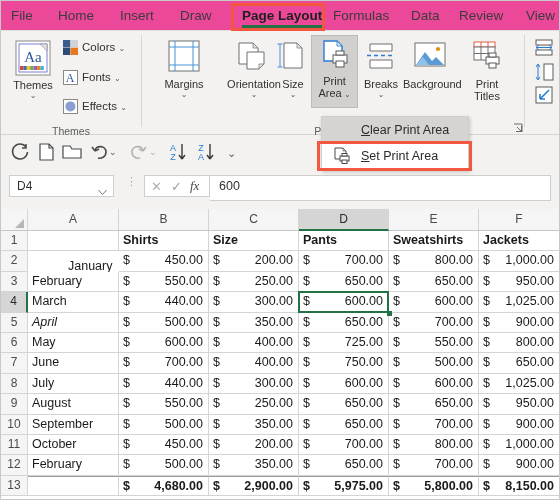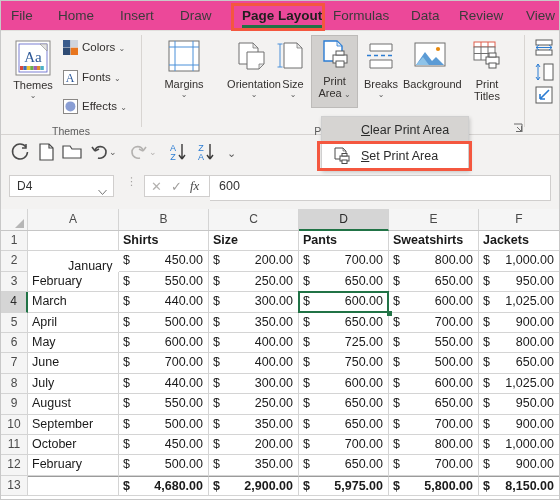--- a/index.html
+++ b/index.html
@@ -482,21 +482,21 @@
         </div>
         <div class="cell" style="left: 388px; top: 83.2px; width: 90px; height: 20.4px; line-height: 18.4px;">
           <span class="cur">$</span>
           <span class="amt">600.00</span>
         </div>
         <div class="cell" style="left: 478px; top: 83.2px; width: 81px; height: 20.4px; line-height: 18.4px;">
           <span class="cur">$</span>
           <span class="amt">1,025.00</span>
         </div>
         <div class="rh" style="top: 103.6px; height: 20.4px; line-height: 19.4px;">5</div>
-        <div class="cell" style="left: 27px; top: 103.6px; width: 91px; height: 20.4px; line-height: 18.4px;">
+        <div class="cell" style="left: 27px; top: 103.6px; width: 91px; height: 20.4px; line-height: 18.4px; font-style: italic;">
           <span class="lbl">April</span>
         </div>
         <div class="cell" style="left: 118px; top: 103.6px; width: 90px; height: 20.4px; line-height: 18.4px;">
           <span class="cur">$</span>
           <span class="amt">500.00</span>
         </div>
         <div class="cell" style="left: 208px; top: 103.6px; width: 90px; height: 20.4px; line-height: 18.4px;">
           <span class="cur">$</span>
           <span class="amt">350.00</span>
         </div>

